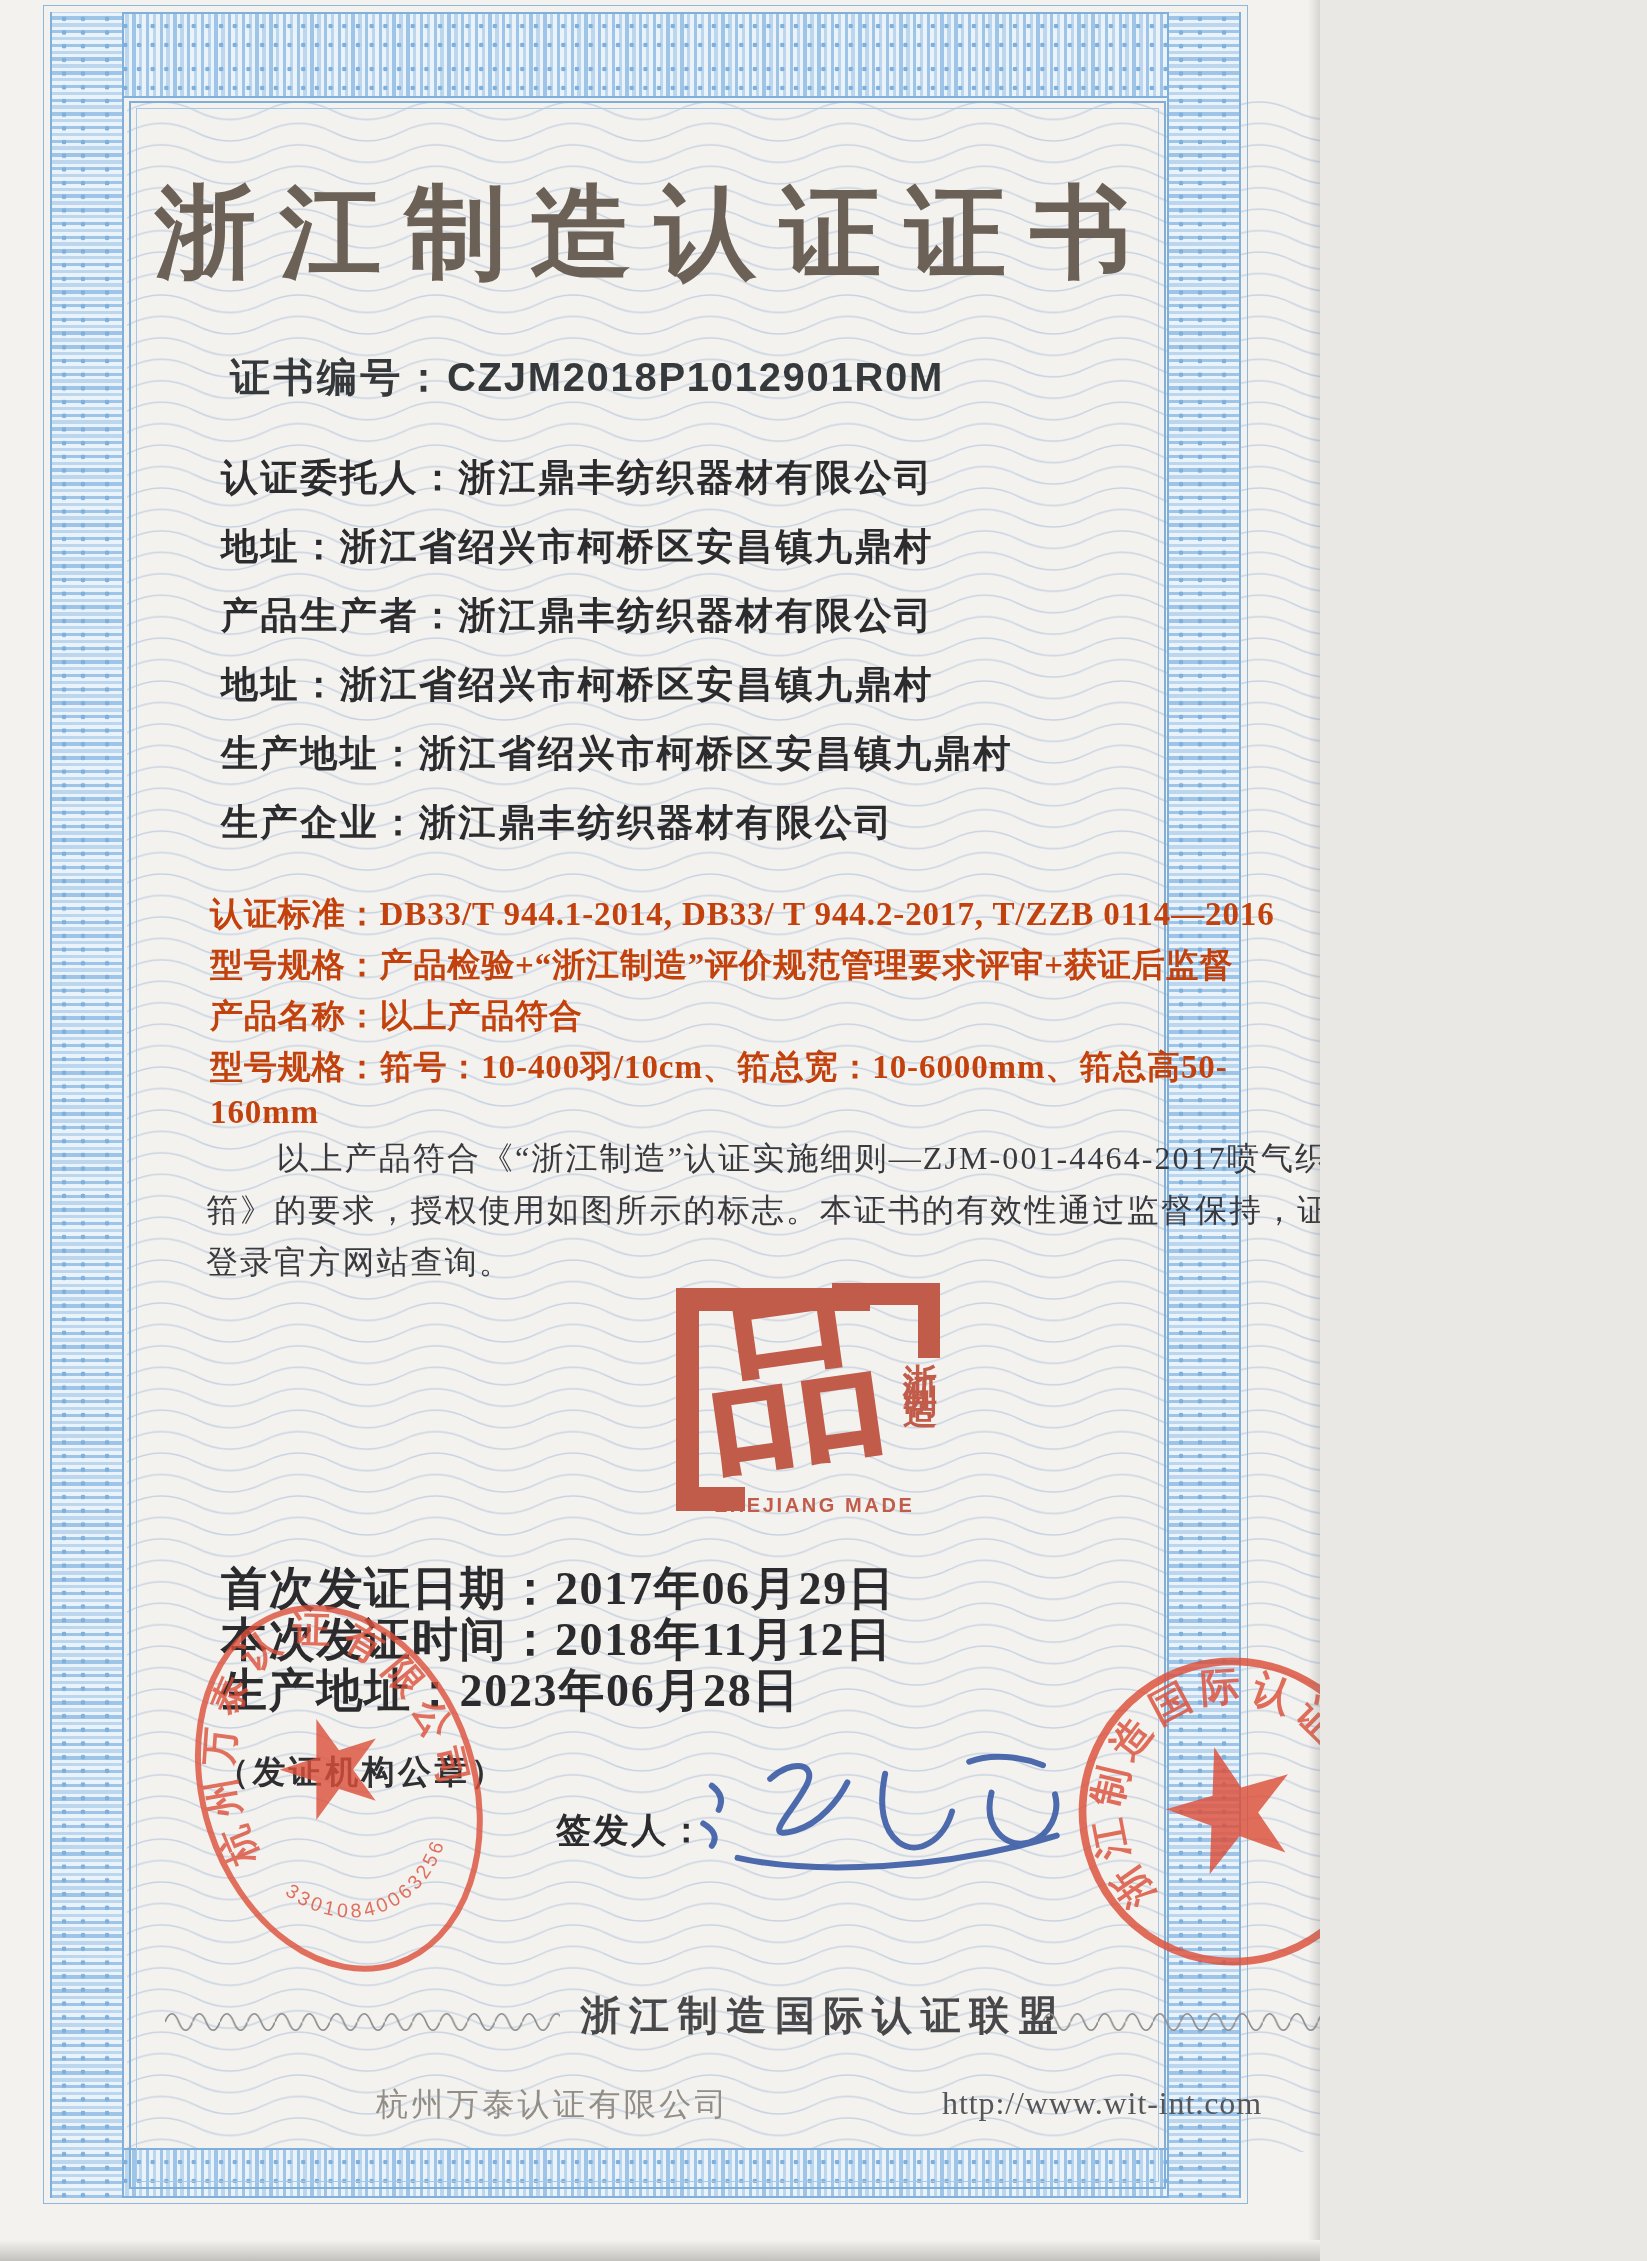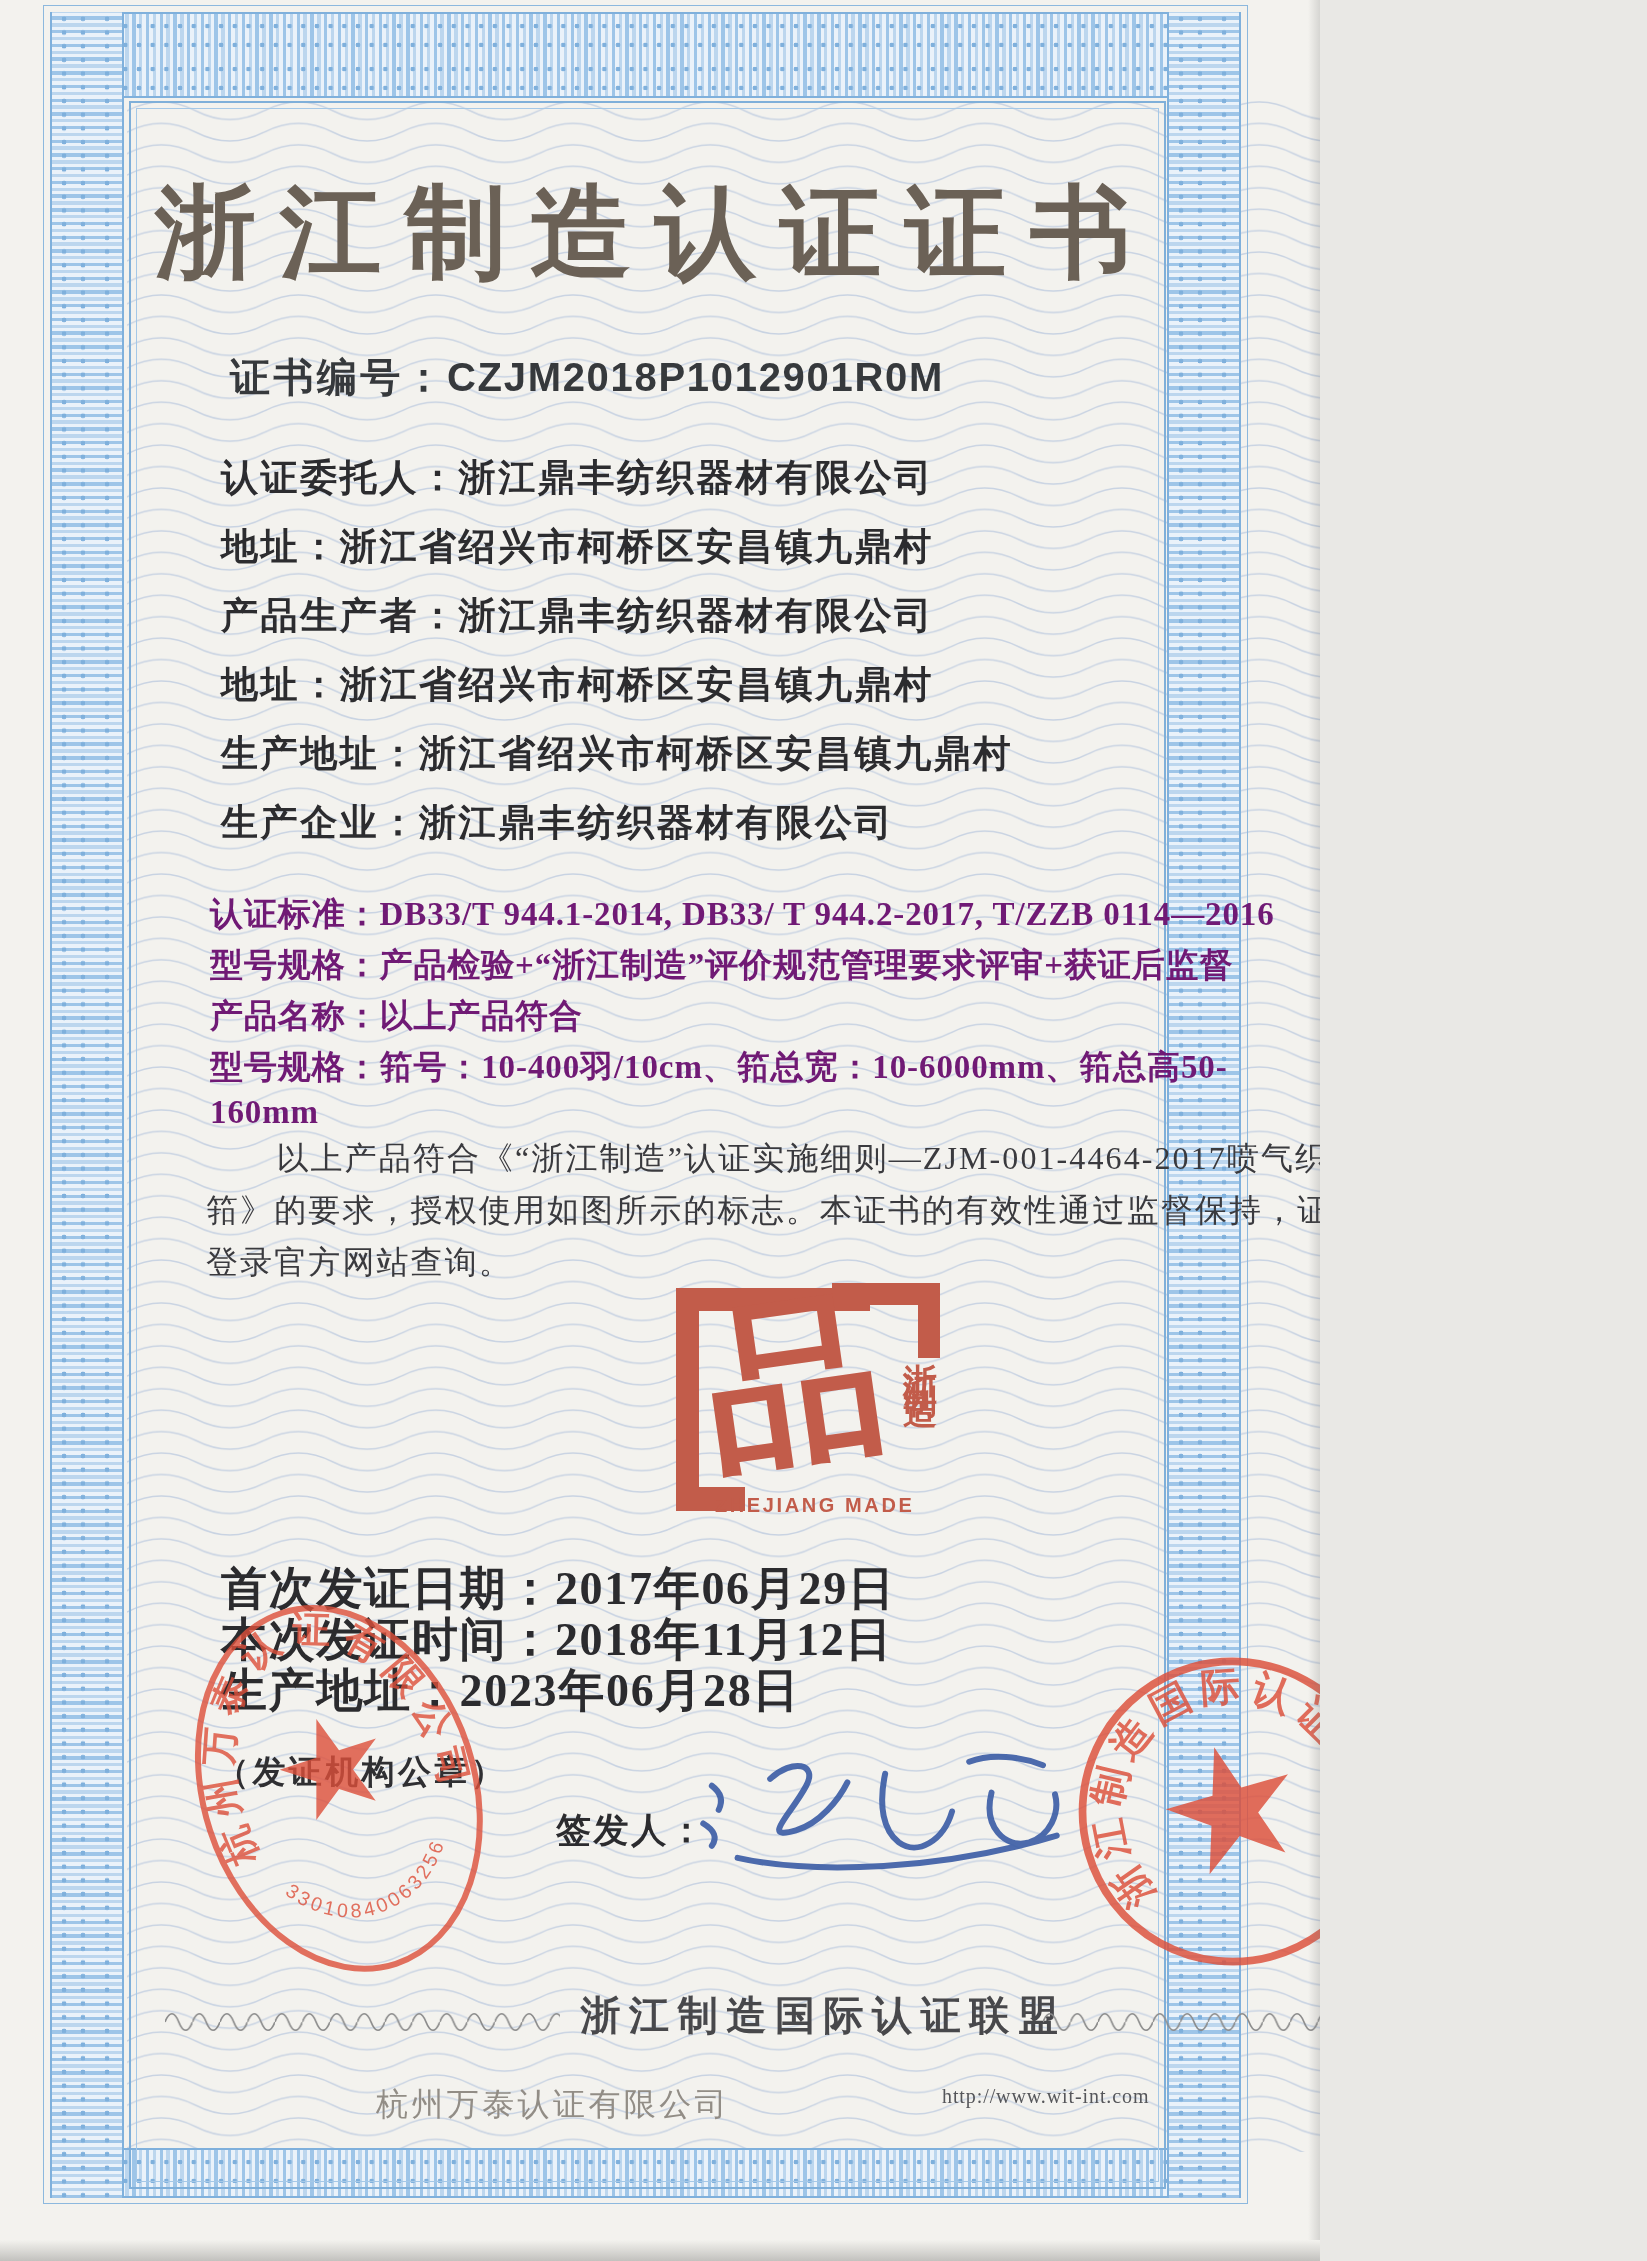--- a/index.html
+++ b/index.html
@@ -29,21 +29,21 @@
   .inner-line{position:absolute;left:129px;right:154px;top:101px;bottom:72px;
               border:2.6px solid #7fafd9;outline:0.9px solid #a5c8e7;outline-offset:-8.6px;}
   
   .title{position:absolute;left:0;right:34px;top:168px;margin:0;text-align:center;
          font-size:101px;font-weight:700;color:#6b6156;letter-spacing:24px;padding-left:24px;line-height:1.3;}
   .cert-no{position:absolute;top:350px;left:0;right:146px;text-align:center;
            font-size:40px;font-weight:700;color:#36393c;letter-spacing:3.4px;}
   .cert-no .num{font-family:"Liberation Sans","DejaVu Sans",sans-serif;font-weight:600;letter-spacing:1.7px;}
   .fields{position:absolute;left:221px;top:453px;font-size:37px;font-weight:700;letter-spacing:2.6px;color:#2c2c2f;}
   .fields p{margin:0;height:69px;line-height:50px;}
-  .details{position:absolute;left:210px;top:892px;font-size:33px;font-weight:600;letter-spacing:0.9px;color:#701a75;}
+  .details{position:absolute;left:210px;top:892px;font-size:33px;font-weight:600;letter-spacing:0.9px;color:#c2410c;}
   .details p{margin:0;height:51px;line-height:45px;}
   .statement{position:absolute;left:206px;width:1287px;top:1132px;margin:0;
              font-size:32px;line-height:52px;letter-spacing:2.1px;color:#3a3a3e;text-indent:2.2em;font-weight:500;}
   
   .logo{position:absolute;left:676px;top:1283px;width:264px;height:242px;--red:#c25c4a;}
   .logo .bar{position:absolute;background:var(--red);}
   .logo-char{position:absolute;left:29px;top:3.4px;font-size:177px;line-height:1.1;color:var(--red);
              transform:rotate(-8deg);font-weight:700;}
   .logo-cn{position:absolute;right:-3.4px;top:53px;writing-mode:vertical-rl;font-size:34px;font-weight:700;
            color:var(--red);letter-spacing:10.3px;font-family:"Liberation Sans","DejaVu Sans",sans-serif;}
@@ -56,21 +56,21 @@
   .signer{position:absolute;left:556px;top:1807px;font-size:35px;font-weight:700;letter-spacing:2.6px;color:#2b2b2e;}
   .signature{position:absolute;left:686px;top:1724px;}
   .stamps-svg{position:absolute;left:0;top:0;}
   
   .banner-text{position:absolute;top:1988px;left:0;width:1647px;text-align:center;font-size:40px;font-weight:700;
                letter-spacing:8.6px;color:#48484b;font-family:"Liberation Sans","DejaVu Sans",sans-serif;}
   .flourish{position:absolute;top:2011px;height:22px;}
   .flourish-left{left:165px;width:395px;}
   .flourish-right{left:1043px;width:412px;}
   .footer-company{position:absolute;left:376px;top:2083px;font-size:32px;color:#928d86;letter-spacing:3.4px;}
-  .footer-site{position:absolute;left:942px;top:2085px;font-size:20px;color:#55565a;letter-spacing:0.9px;}
+  .footer-site{position:absolute;left:942px;top:2085px;font-size:32px;color:#55565a;letter-spacing:0.9px;}
   .scan-bottom{position:absolute;left:0;right:0;bottom:0;height:20.6px;
                background:linear-gradient(#f3f2ee,#c2c1be);}
   .scan-right{position:absolute;top:0;bottom:0;right:0;width:12px;
               background:linear-gradient(90deg,rgba(0,0,0,0),rgba(110,110,110,.22));}
 </style>
 </head>
 <body>
 
 <div class="page">
 

